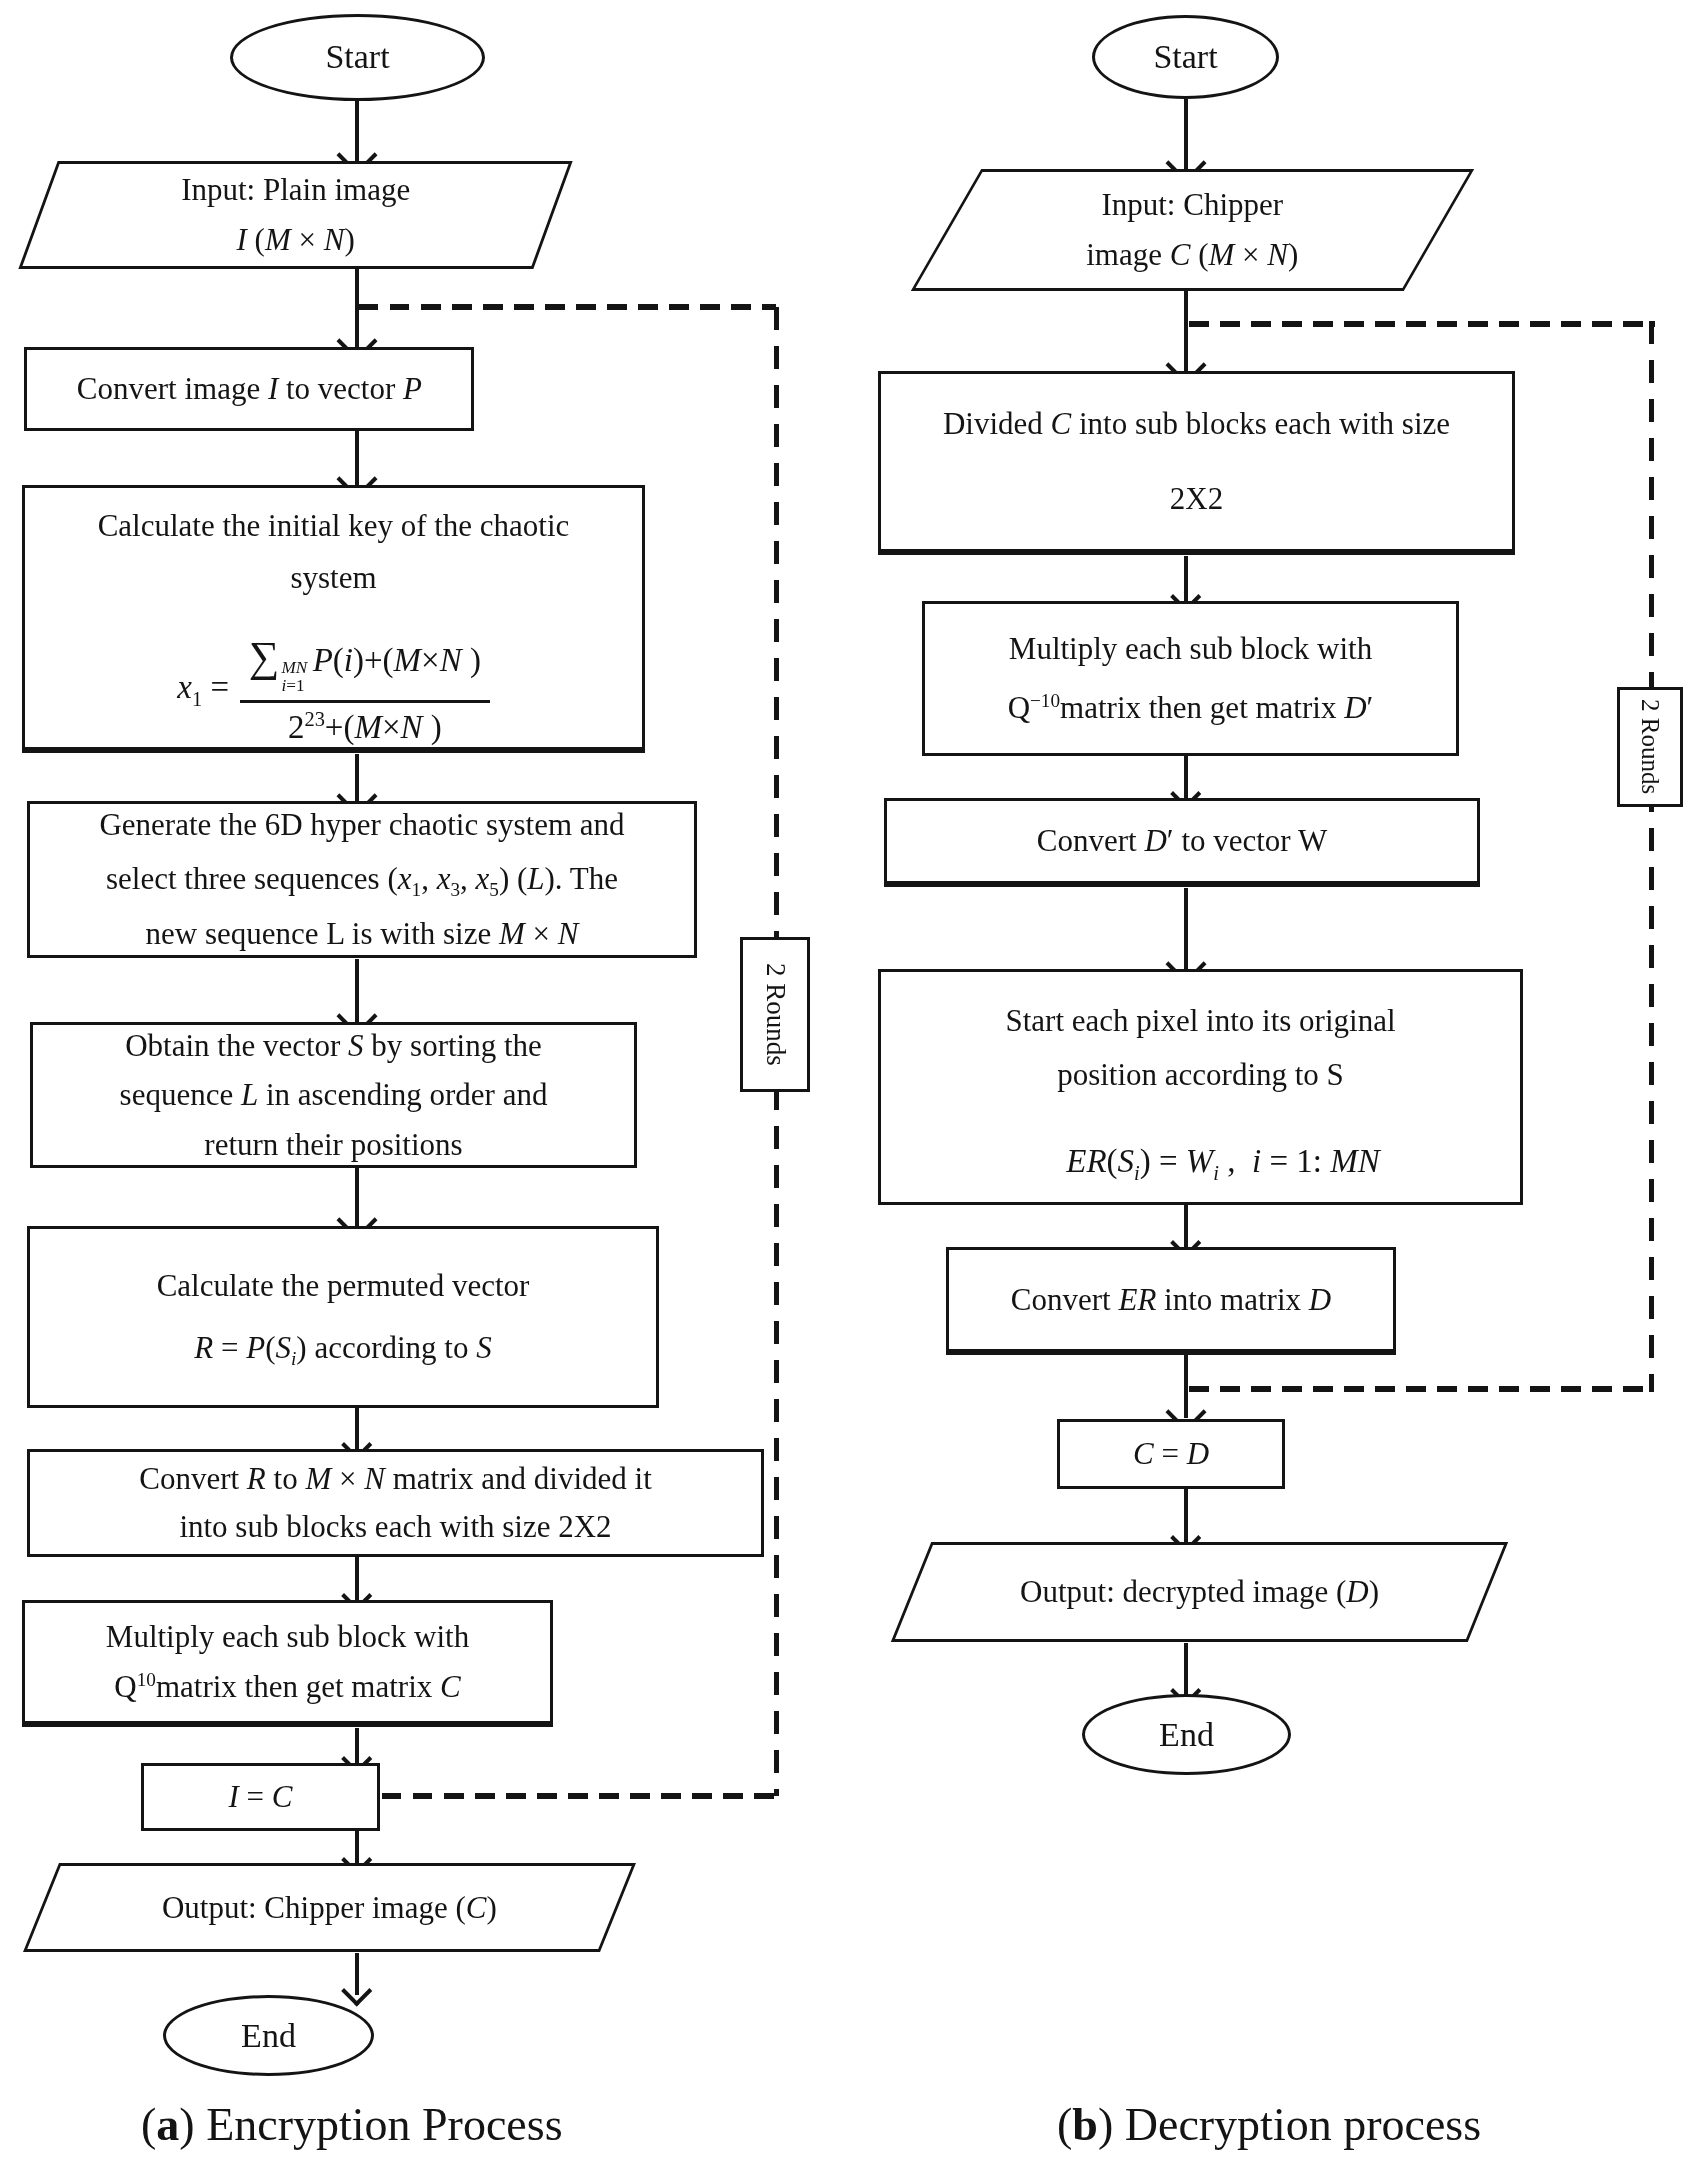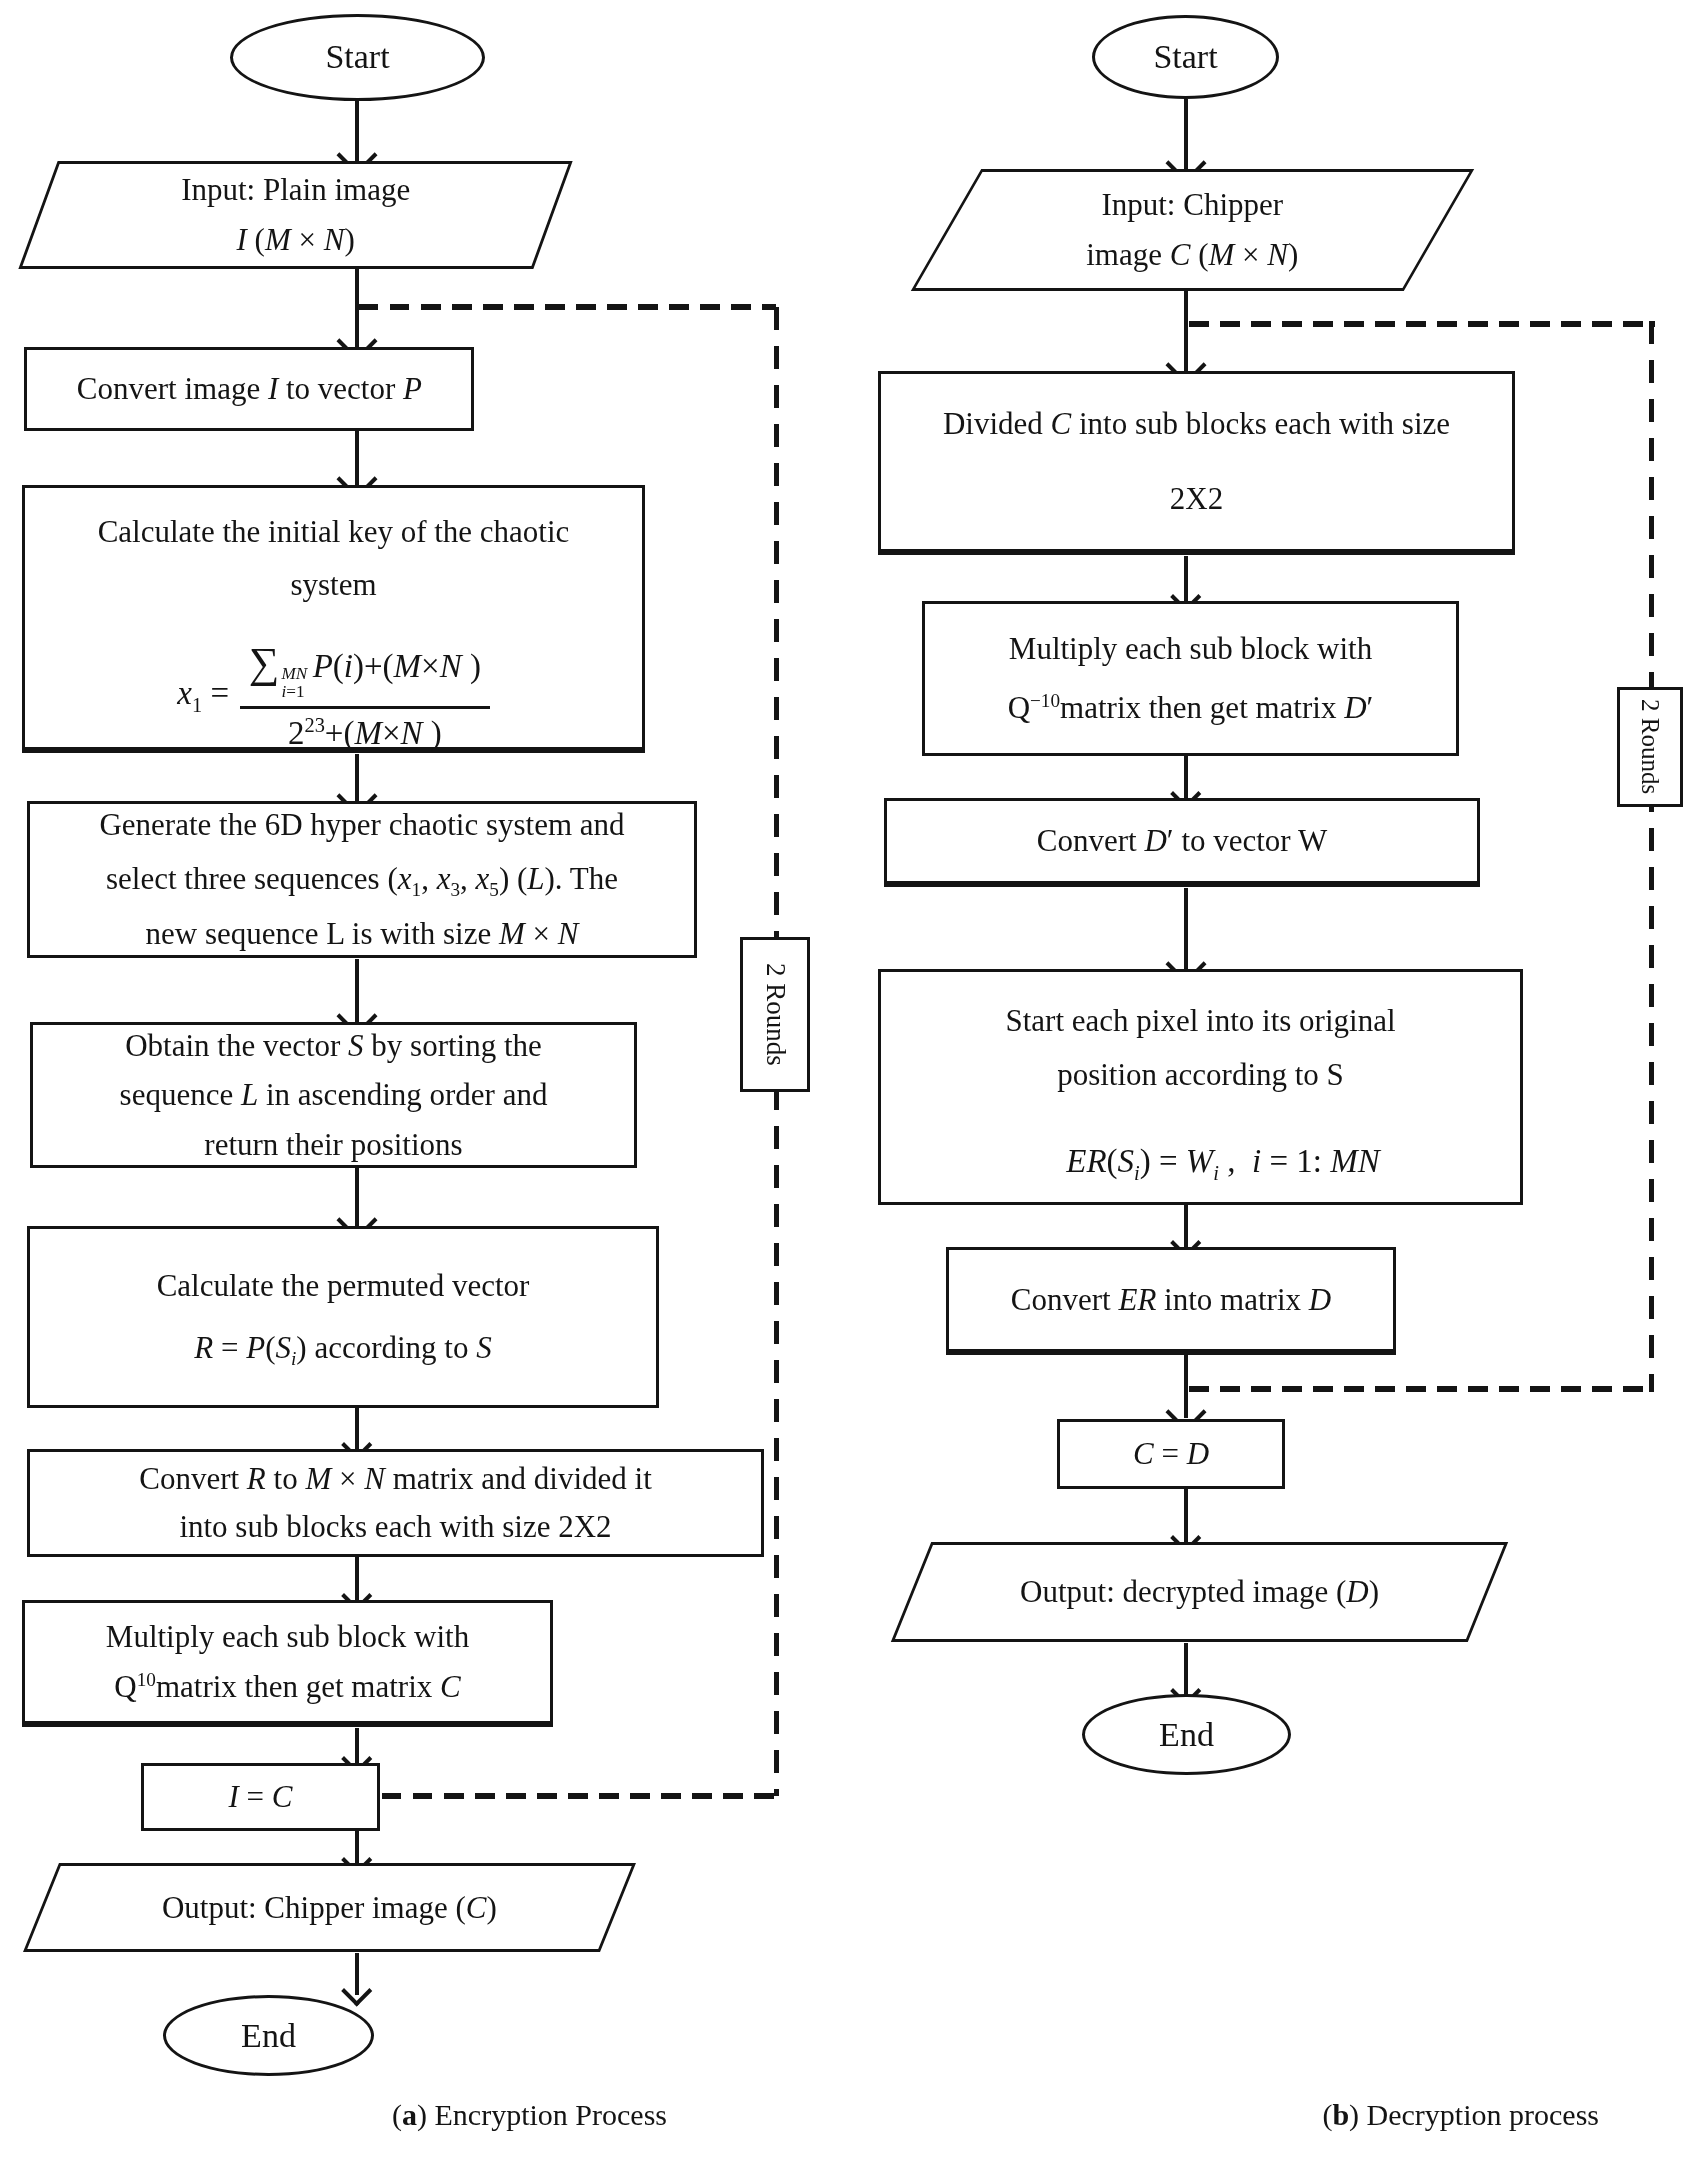--- a/index.html
+++ b/index.html
@@ -7,21 +7,21 @@
   .oval{position:absolute;border:3.8px solid #141414;border-radius:50%;display:flex;align-items:center;justify-content:center;font-size:34px;background:#fff;box-sizing:border-box;}
   .box{position:absolute;border:3.8px solid #141414;background:#fff;display:flex;flex-direction:column;align-items:center;justify-content:center;text-align:center;font-size:31px;line-height:1.7;box-sizing:border-box;}
   .thickb{border-bottom-width:6.5px;}
   .para{position:absolute;border:3.8px solid #141414;background:#fff;display:flex;flex-direction:column;align-items:center;justify-content:center;text-align:center;font-size:31px;line-height:1.6;box-sizing:border-box;}
   .varrow{position:absolute;width:3.8px;background:#141414;}
   .varrow::after{content:"";position:absolute;left:50%;bottom:0;width:25px;height:25px;border-left:4.9px solid #141414;border-bottom:4.9px solid #141414;transform:translate(-50%,30%) rotate(-45deg);}
   .varrow.sm::after{width:18.4px;height:18.4px;border-left-width:4.3px;border-bottom-width:4.3px;}
   .hdash{position:absolute;height:6px;background:repeating-linear-gradient(90deg,#141414 0 19.5px,transparent 19.5px 31px);}
   .vdash{position:absolute;width:4.9px;background:repeating-linear-gradient(180deg,#141414 0 23px,transparent 23px 39px);}
   .rounds{position:absolute;border:3.8px solid #141414;background:#fff;display:flex;align-items:center;justify-content:center;writing-mode:vertical-rl;font-size:27px;box-sizing:border-box;}
-  .caption{position:absolute;font-size:30px;text-align:right;}
+  .caption{position:absolute;font-size:46px;text-align:left;}
   .frow{display:flex;align-items:center;justify-content:center;gap:11px;font-size:33px;line-height:1.15;margin-top:27px;}
   .frac{display:inline-flex;flex-direction:column;align-items:center;}
   .num{padding:0 8.7px 6.5px;border-bottom:3.8px solid #141414;}
   .den{padding-top:5.4px;}
   .bigop{font-size:1.3em;}
   .oplim{display:inline-flex;flex-direction:column;font-size:0.52em;line-height:1.05;text-align:left;transform:translateY(0.12em);margin:0 5.4px 0 2.2px;}
   i{font-style:italic;}
   sup,sub{font-size:0.62em;}
 </style>
 </head>
@@ -45,21 +45,21 @@
 </div>
 
 <div class="varrow" style="left:355px;top:269px;height:78px;"></div>
 
 <div class="box" style="left:24.4px;top:347px;width:450px;height:84px;">
   <div>Convert image <i>I</i> to vector <i>P</i></div>
 </div>
 
 <div class="varrow" style="left:355px;top:431px;height:54px;"></div>
 
-<div class="box thickb" style="left:22px;top:485px;width:623px;height:268px;justify-content:center;padding-top:24.4px;">
+<div class="box thickb" style="left:22px;top:485px;width:623px;height:268px;justify-content:flex-end;padding-top:24.4px;">
   <div>Calculate the initial key of the chaotic</div>
   <div>system</div>
   <div class="frow">
     <span><i>x</i><sub>1</sub> =</span>
     <span class="frac">
       <span class="num">
         <span class="bigop">∑</span><span class="oplim">
             <span><i>MN</i></span>
             <span><i>i</i>=1</span>
           </span><span><i>P</i>(<i>i</i>)+(<i>M</i>×<i>N</i> )</span>

